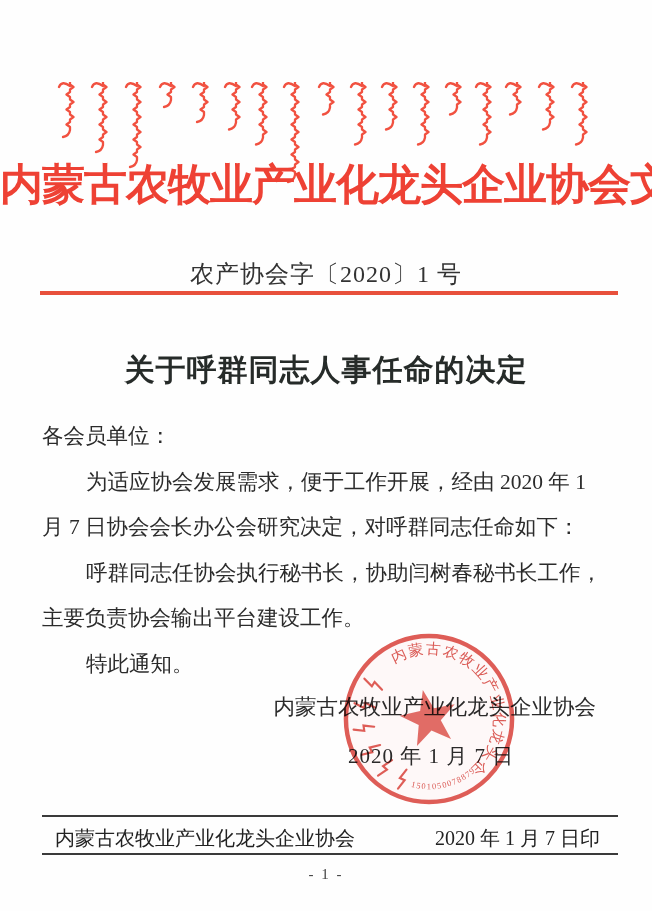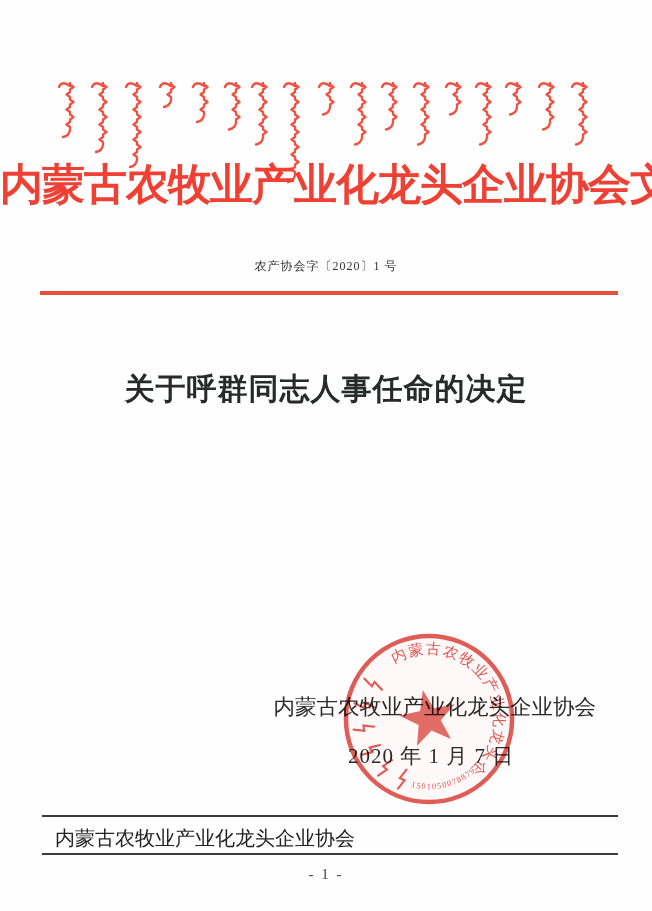--- a/index.html
+++ b/index.html
@@ -11,28 +11,28 @@
   }
   .abs{position:absolute;}
   
   .org-doc-title{
     top:156px;left:0;width:652px;text-align:center;
     font-size:43px;font-weight:bold;color:#ee4134;
     letter-spacing:-1px;white-space:nowrap;
   }
   .doc-number{
     top:258px;left:0;width:652px;text-align:center;
-    font-size:12px;color:#333;letter-spacing:1px;
+    font-size:24px;color:#333;letter-spacing:1px;
   }
   .red-rule{
     top:291px;left:40px;width:578px;height:4px;background:#e8503c;
   }
   .decision-title{
     top:350px;left:0;width:652px;text-align:center;
-    font-size:30px;font-weight:bold;color:#262b29;letter-spacing:1px;margin-top:19px;
+    font-size:30px;font-weight:bold;color:#262b29;letter-spacing:1px;
   }
   .body-block{
     top:414px;left:42px;width:572px;
     font-size:21.5px;line-height:45.5px;color:#2b2b2b;
   }
   .body-line{white-space:nowrap;}
   .indent{padding-left:44px;}
   .sig-org{
     top:692px;right:56px;font-size:21.5px;color:#2b2b2b;white-space:nowrap;
   }
@@ -87,20 +87,28 @@
     </svg>
 
   <div class="abs org-doc-title">内蒙古农牧业产业化龙头企业协会文件</div>
 
   <div class="abs doc-number">农产协会字〔2020〕1 号</div>
 
   <div class="abs red-rule"></div>
 
   <div class="abs decision-title">关于呼群同志人事任命的决定</div>
 
+  <div class="abs body-block">
+    <div class="body-line">各会员单位：</div>
+    <div class="body-line indent">为适应协会发展需求，便于工作开展，经由 2020 年 1</div>
+    <div class="body-line">月 7 日协会会长办公会研究决定，对呼群同志任命如下：</div>
+    <div class="body-line indent">呼群同志任协会执行秘书长，协助闫树春秘书长工作，</div>
+    <div class="body-line">主要负责协会输出平台建设工作。</div>
+    <div class="body-line indent">特此通知。</div>
+  </div>
 
   <div class="abs sig-org">内蒙古农牧业产业化龙头企业协会</div>
   <div class="abs sig-date">2020 年 1 月 7 日</div>
 
   <svg class="abs seal-svg" viewBox="0 0 180 180">
     <defs>
       <path id="sealArcCn" d="M55 34 A66 66 0 1 1 125 146" fill="none"></path>
       <path id="sealArcNum" d="M71.6 158.6 A71 71 0 0 0 144.4 135.6" fill="none"></path>
     </defs>
     <circle cx="90" cy="90" r="84" fill="rgba(240,120,110,0.05)" stroke="#dd4f48" stroke-width="4.5"></circle>
@@ -116,16 +124,17 @@
         <path d="M67.2227479877552 141.15854562798566 L60.553956409147474 149.68308924515898 L65.35007006177112 151.81845662130692 L58.681278483163396 160.34300023848027" fill="none" stroke="#dd4f48" stroke-width="2.2" stroke-linecap="round"></path>
       </g>
     <polygon points="90,60 97.1,80.3 118.5,80.7 101.4,93.7 107.6,114.3 90,102 72.4,114.3 78.6,93.7 61.5,80.7 82.9,80.3" fill="#dd4f48" opacity="0.9" transform="rotate(-12 90 90)"></polygon>
     <text font-size="8.5" fill="#d94c46" letter-spacing="1.2" font-family="DejaVu Sans Mono, monospace">
       <textPath href="#sealArcNum" xlink:href="#sealArcNum">1501050078879</textPath>
     </text>
   </svg>
 
   <div class="abs footer-rule r1"></div>
   <div class="abs footer-org">内蒙古农牧业产业化龙头企业协会</div>
+  <div class="abs footer-date">2020 年 1 月 7 日印</div>
   <div class="abs footer-rule r2"></div>
   <div class="abs page-num">- 1 -</div>
 
 </div>
 
 </body></html>

